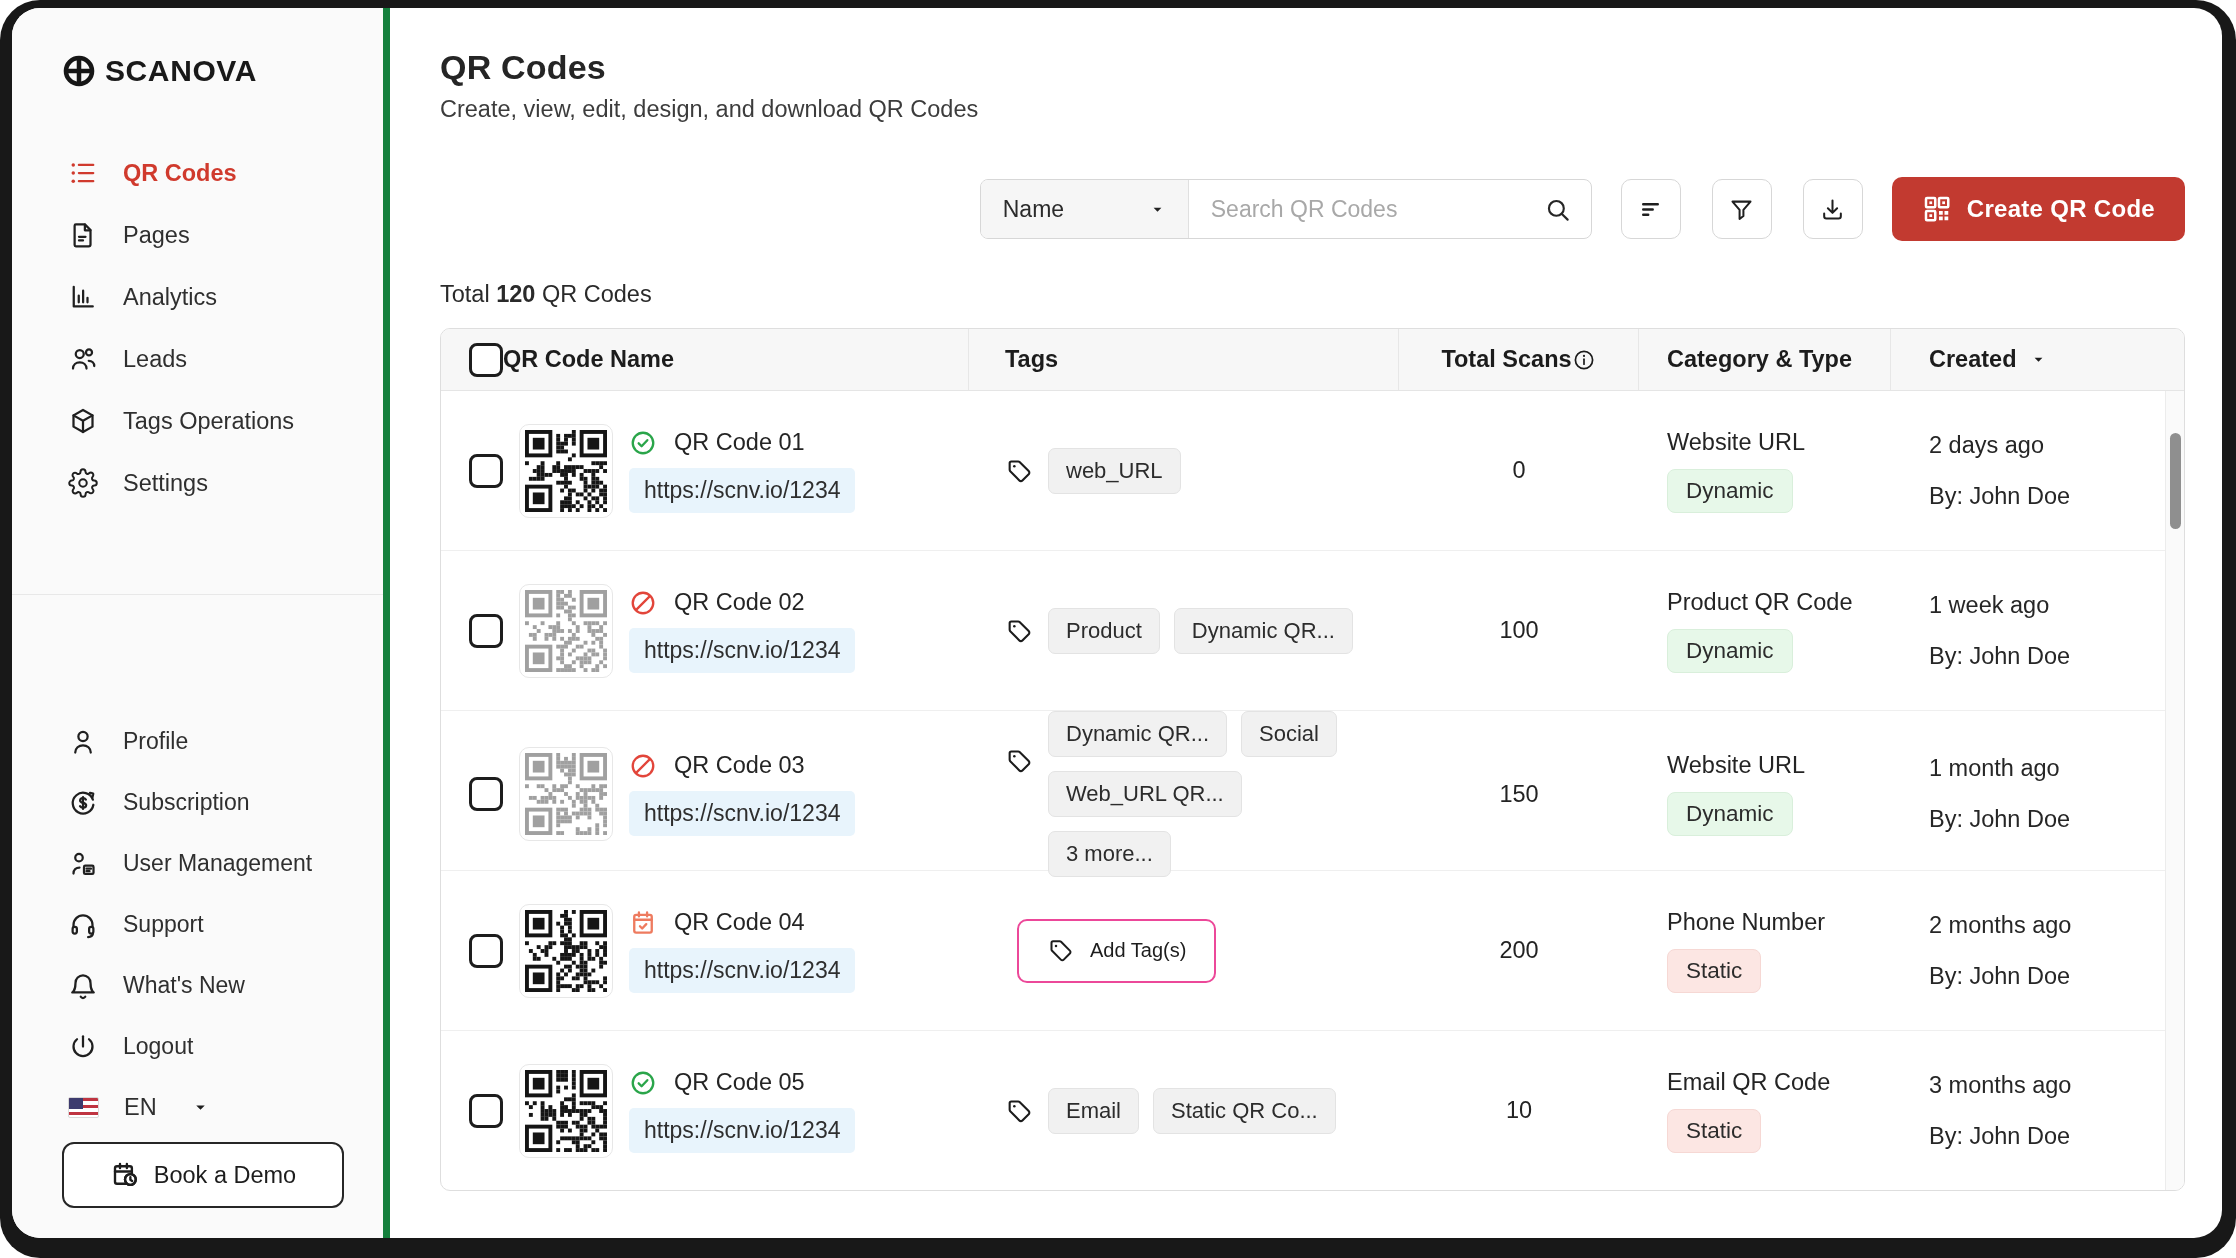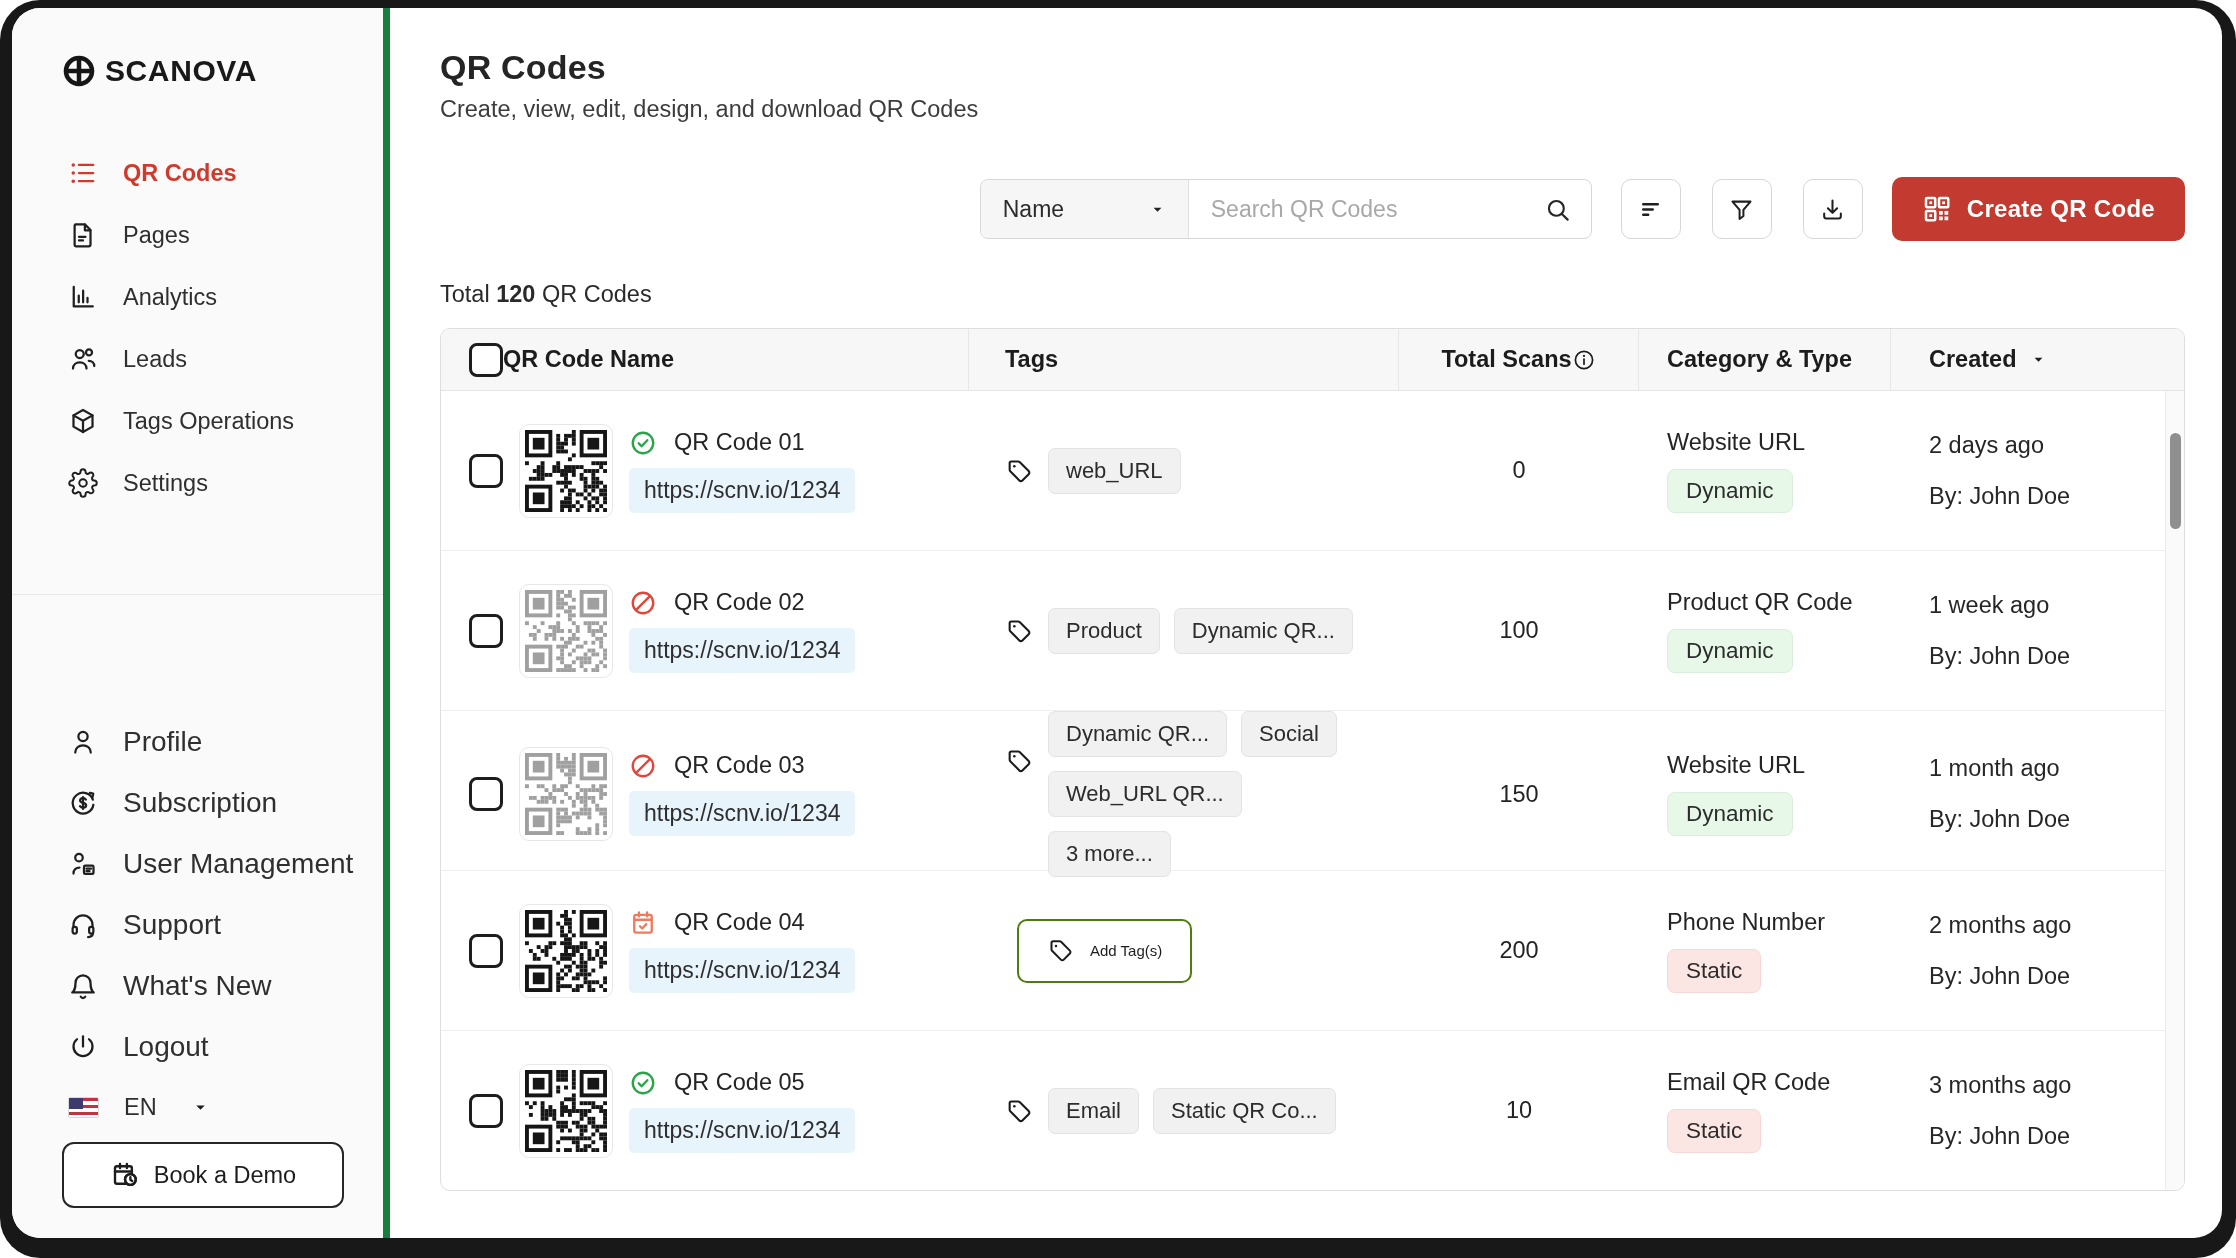--- a/index.html
+++ b/index.html
@@ -16,21 +16,21 @@
   .logo-text { font-size:30px; font-weight:800; letter-spacing:.6px; color:#191919; }
   .nav { display:flex; flex-direction:column; }
   .nav.primary { margin-top:54px; }
   .nav-item { display:flex; align-items:center; gap:25px; height:62px; padding-left:56px; font-size:23.5px; color:#2f2f2f; cursor:pointer; }
   .nav-item .ic { color:#1f1f1f; display:flex; }
   .nav-item .ic svg { width:30px; height:30px; display:block; }
   .nav-item.active { color:#d03a2d; font-weight:600; }
   .nav-item.active .ic { color:#d03a2d; }
   .sb-divider { height:1px; background:#e8e8e8; margin-top:80px; }
   .nav.secondary { margin-top:116px; }
-  .nav.secondary .nav-item { height:61px; font-size:28px; }
+  .nav.secondary .nav-item { height:61px; font-size:23px; }
   .flag { width:31px; height:21px; border-radius:2px; background:repeating-linear-gradient(#bf3441 0 3.5px, #fff 3.5px 7px); position:relative; overflow:hidden; border:1px solid #d9d9d9; }
   .flag::after { content:""; position:absolute; left:0; top:0; width:14px; height:11px; background:#3d3b6e; }
   .caret { display:inline-flex; }
   .caret svg { width:17px; height:17px; display:block; }
   .lang-caret { margin-left:10px; color:#1d1d1d; }
   .demo-btn { margin:auto 0 0 50px; width:282px; height:66px; border:2px solid #262626; border-radius:12px; display:flex; align-items:center; justify-content:center; gap:14px; font-size:23.5px; color:#1d1d1d; background:#fff; cursor:pointer; font-family:inherit; }
   .demo-btn .ic svg { width:30px; height:30px; display:block; }
 
   
   .main { flex:1; padding:40px 37px 0 50px; display:flex; flex-direction:column; min-width:0; }
@@ -82,21 +82,21 @@
   .sicon svg { width:28px; height:28px; display:block; }
   .st-green { color:#2aa54a; } .st-red { color:#e2453a; } .st-orange { color:#ee7b5f; }
   .qrname { font-size:23.5px; color:#242424; }
   .urlpill { background:#e8f4fc; border-radius:5px; padding:9px 15px; font-size:23px; color:#2e2e2e; cursor:pointer; align-self:flex-start; }
   .c-tags { padding:0 28px 0 36px; gap:15px; }
   .tagic { color:#1c1c1c; flex:none; display:flex; }
   .tagic svg { width:28px; height:28px; display:block; }
   .c-tags.multi .tagic { align-self:flex-start; margin-top:36px; }
   .chips { display:flex; flex-wrap:wrap; gap:14px; align-items:center; }
   .chip { background:#f1f1f1; border:1px solid #e3e3e3; border-radius:7px; padding:9px 17px; font-size:22px; color:#2c2c2c; white-space:nowrap; cursor:pointer; }
-  .addtag-btn { display:flex; align-items:center; gap:16px; border:2px solid #4d7c0f; border-radius:10px; background:#fff; height:64px; padding:0 28px; font-size:15px; color:#1d1d1d; cursor:pointer; font-family:inherit; margin-left:12px; }
+  .addtag-btn { display:flex; align-items:center; gap:16px; border:2px solid #ec4899; border-radius:10px; background:#fff; height:64px; padding:0 28px; font-size:20px; color:#1d1d1d; cursor:pointer; font-family:inherit; margin-left:12px; }
   .addtag-btn .tagic svg { width:27px; height:27px; }
   .c-scans { justify-content:center; font-size:23.5px; color:#232323; }
   .c-cat { flex-direction:column; align-items:flex-start; justify-content:center; padding-left:28px; gap:13px; }
   .catname { font-size:23.5px; color:#242424; }
   .typechip { border-radius:8px; padding:8px 18px; font-size:22.5px; color:#2c2c2c; }
   .typechip.dynamic { background:#e7f8e9; border:1px solid #d9efdb; }
   .typechip.static { background:#fce6e3; border:1px solid #f6d8d4; }
   .c-created { flex-direction:column; align-items:flex-start; justify-content:center; padding-left:38px; gap:24px; font-size:23.5px; color:#262626; }
 
   .vtrack { position:absolute; top:62px; right:0; bottom:0; width:19px; border-left:1px solid #ececec; background:#fafafa; }

